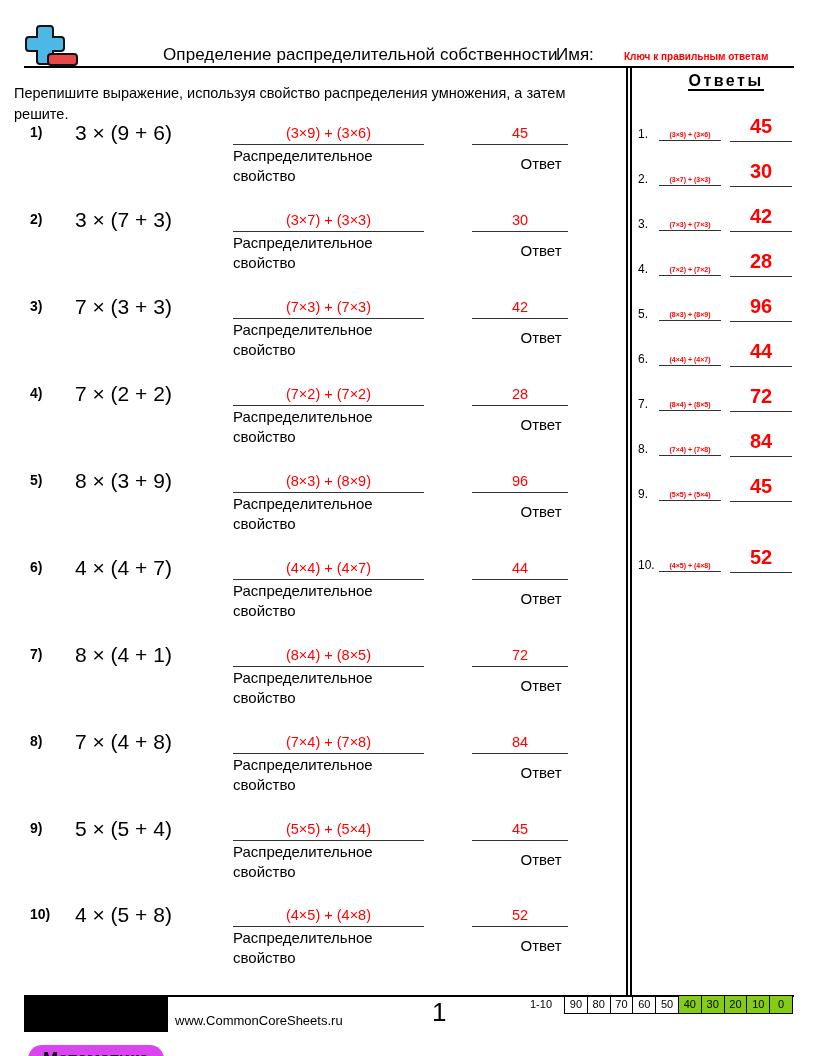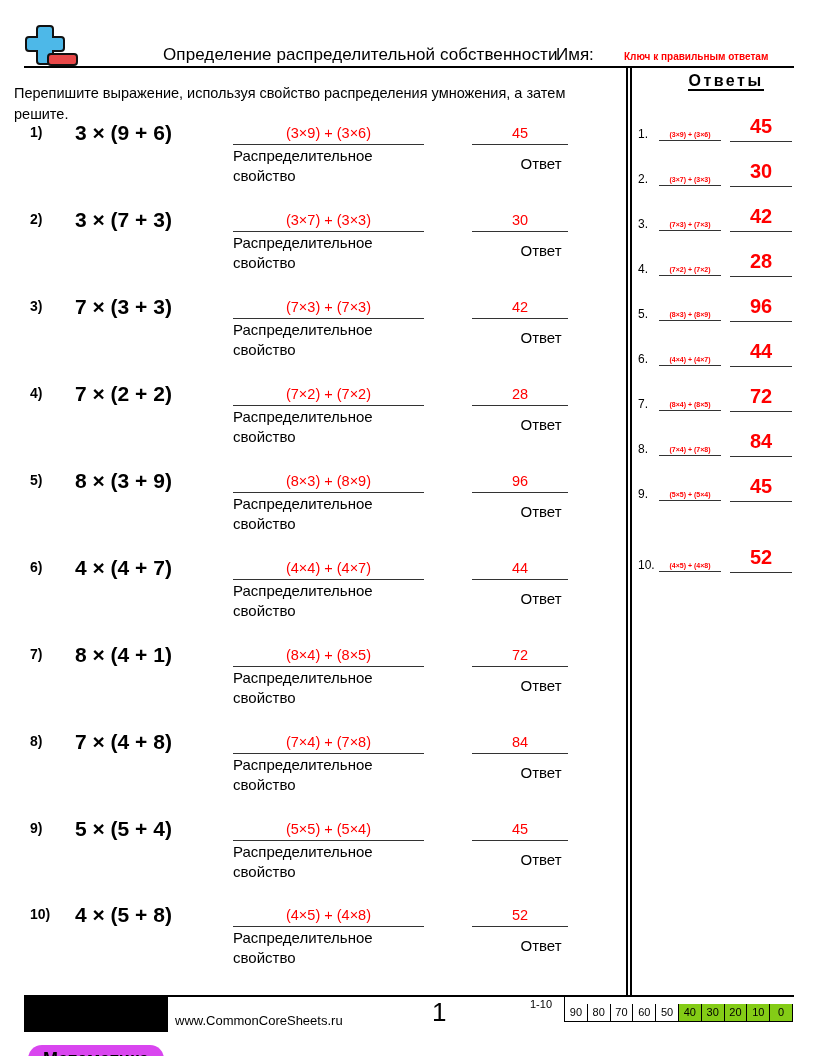--- a/index.html
+++ b/index.html
@@ -12,21 +12,21 @@
   .header-name { position: absolute; left: 556px; top: 45px; font-size: 17px; white-space: nowrap; }
   .header-key { position: absolute; left: 624px; top: 51px; font-size: 10px; font-weight: bold; color: #ff0000; white-space: nowrap; }
   .header-rule { position: absolute; left: 24px; top: 66px; width: 770px; height: 2px; background: #000; }
 
   .instructions { position: absolute; left: 14px; top: 71px; width: 590px; font-size: 14.5px; font-weight: normal; line-height: 21px; margin-top: 12px; }
 
   .vdivider { position: absolute; left: 626px; top: 68px; width: 6px; height: 928px; border-left: 2px solid #000; border-right: 2px solid #000; }
 
   .problem { position: absolute; left: 0; width: 620px; height: 80px; }
   .p-num { position: absolute; left: 30px; top: 0; font-size: 14px; font-weight: bold; }
-  .p-expr { position: absolute; left: 75px; top: -3px; font-size: 21px; white-space: nowrap; font-weight: bold; }
+  .p-expr { position: absolute; left: 75px; top: -3px; font-size: 21px; white-space: nowrap; }
   .p-work { position: absolute; left: 233px; top: 1px; width: 191px; text-align: center; font-size: 14.5px; color: #ff0000; border-bottom: 1.5px solid #333; line-height: 17px; height: 20px; }
   .p-work-label { position: absolute; left: 233px; top: 22px; width: 191px; text-align: left; font-size: 15px; line-height: 20px; }
   .p-ans { position: absolute; left: 472px; top: 1px; width: 96px; text-align: center; font-size: 14.5px; color: #ff0000; border-bottom: 1.5px solid #333; line-height: 17px; height: 20px; }
   .p-ans-label { position: absolute; left: 493px; top: 31px; width: 96px; text-align: center; font-size: 15px; }
 
   .answers-title { position: absolute; left: 636px; top: 72px; width: 180px; text-align: center; font-size: 16px; font-weight: bold; letter-spacing: 2.5px; }
   .answers-title span { border-bottom: 2px solid #000; padding-bottom: 0; margin-top: 44px; }
 
   .key-row { position: absolute; left: 636px; width: 170px; height: 30px; }
   .k-num { position: absolute; left: 2px; top: 10px; font-size: 12px; }
@@ -34,21 +34,21 @@
   .k-ans { position: absolute; left: 94px; top: -6px; width: 62px; text-align: center; font-size: 20px; font-weight: bold; color: #ff0000; border-bottom: 1.5px solid #333; height: 31px; line-height: 30px; }
 
   .footer-rule { position: absolute; left: 24px; top: 995px; width: 770px; height: 1.5px; background: #000; }
   .footer-brand-bg { position: absolute; left: 24px; top: 996px; width: 144px; height: 36px; background: #000; }
   .footer-brand { position: absolute; left: 28px; top: 1000px; width: 136px; height: 28px; background: #d946ef; border-radius: 14px; text-align: center; font-size: 18px; font-weight: bold; line-height: 28px; margin-top: 45px; }
   .footer-site { position: absolute; left: 175px; top: 1013px; font-size: 13px; }
   .footer-page { position: absolute; left: 432px; top: 997px; font-size: 26px; }
   .footer-range { position: absolute; left: 530px; top: 998px; font-size: 11px; }
 
   .score-table { position: absolute; left: 564px; top: 996px; display: flex; border-left: 1px solid #000; border-bottom: 1px solid #000; }
-  .score-cell { width: 22.8px; height: 17px; border-right: 1px solid #000; font-size: 11px; text-align: center; line-height: 17px; margin-top: 8px; }
+  .score-cell { width: 22.8px; height: 17px; border-right: 1px solid #000; font-size: 11px; text-align: center; line-height: 17px; }
   .score-cell.shaded { background: #84cc16; }
 </style>
 </head>
 <body>
 
 <svg class="logo" viewBox="0 0 56 44">
   <path d="M16 2 h10 a3 3 0 0 1 3 3 v8 h8 a3 3 0 0 1 3 3 v8 a3 3 0 0 1 -3 3 h-8 v10 a3 3 0 0 1 -3 3 h-10 a3 3 0 0 1 -3 -3 v-10 h-8 a3 3 0 0 1 -3 -3 v-8 a3 3 0 0 1 3 -3 h8 v-8 a3 3 0 0 1 3 -3 z" fill="#4db8e8" stroke="#111" stroke-width="2"></path>
   <rect x="24" y="30" width="29" height="11" rx="3" fill="#e84848" stroke="#111" stroke-width="2"></rect>
 </svg>
 

